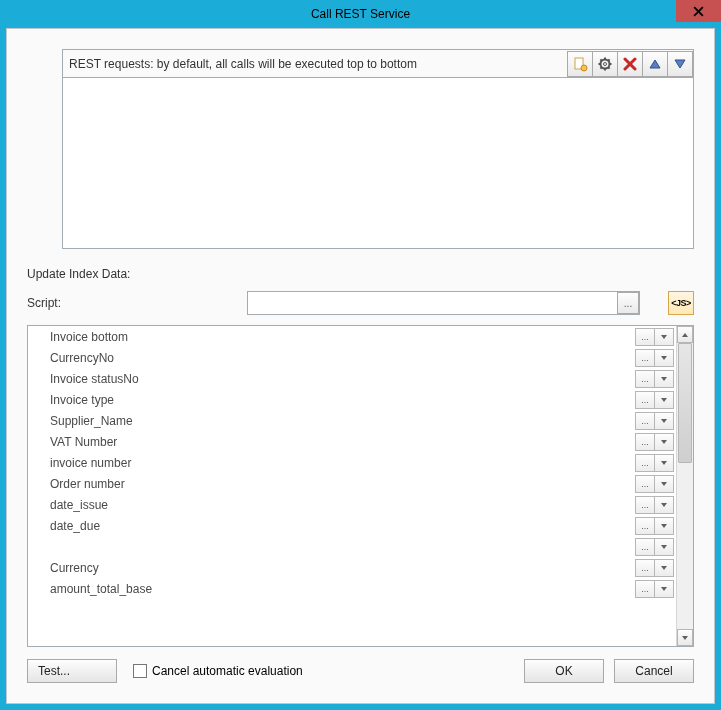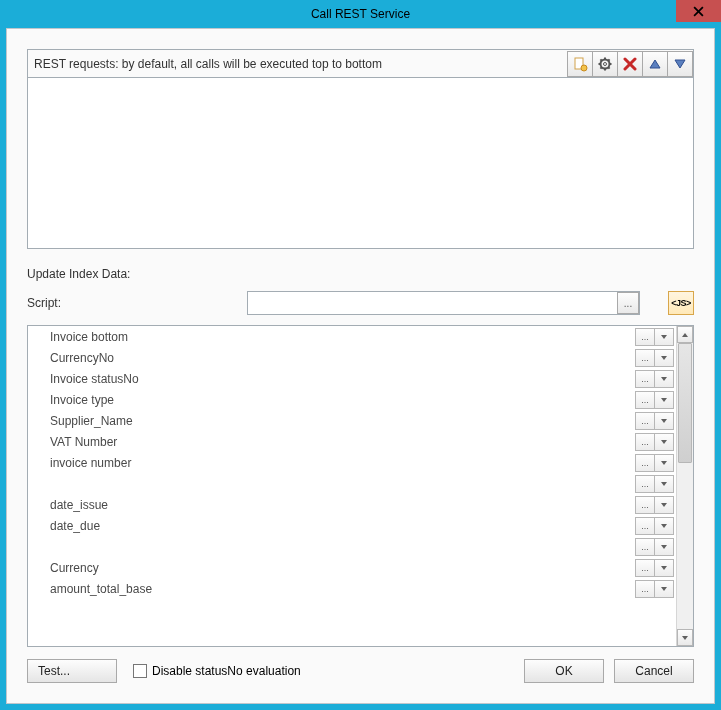--- a/index.html
+++ b/index.html
@@ -55,20 +55,21 @@
     display: flex;
     flex-direction: column;
   }
   
   .rest-panel {
     height: 200px;
     border: 1px solid #a3acb3;
     display: flex;
     flex-direction: column;
     background: #fff;
+    margin-left: 35px;
   }
   .rest-header {
     height: 28px;
     display: flex;
     align-items: center;
     border-bottom: 1px solid #a3acb3;
     background: #fafafa;
   }
   .rest-header-text {
     flex: 1;
@@ -431,20 +432,21 @@
               <div class="td2">
                 <div class="cell-btn">...</div>
                 <div class="cell-btn">
                   <svg width="8" height="8" viewBox="0 0 8 8">
                     <polygon points="1,2 7,2 4,6" fill="#606060"></polygon>
                   </svg>
                 </div>
               </div>
             </div>
             <div class="trow">
+              <div class="td1">Order number</div>
               <div class="td2">
                 <div class="cell-btn">...</div>
                 <div class="cell-btn">
                   <svg width="8" height="8" viewBox="0 0 8 8">
                     <polygon points="1,2 7,2 4,6" fill="#606060"></polygon>
                   </svg>
                 </div>
               </div>
             </div>
             <div class="trow">
@@ -517,21 +519,21 @@
               <polygon points="1,2 7,2 4,6" fill="#606060"></polygon>
             </svg>
         </div>
       </div>
     </div>
 
     <div class="footer">
       <button class="footer-btn test-btn">Test...</button>
       <div class="checkbox-wrap">
         <div class="checkbox"></div>
-        <span>Disable statusNo evaluation</span>
+        <span>Cancel automatic evaluation</span>
       </div>
       <div class="spacer"></div>
       <button class="footer-btn ok-btn">OK</button>
       <button class="footer-btn cancel-btn">Cancel</button>
     </div>
 
   </div>
 </div>
 
 </body></html>

